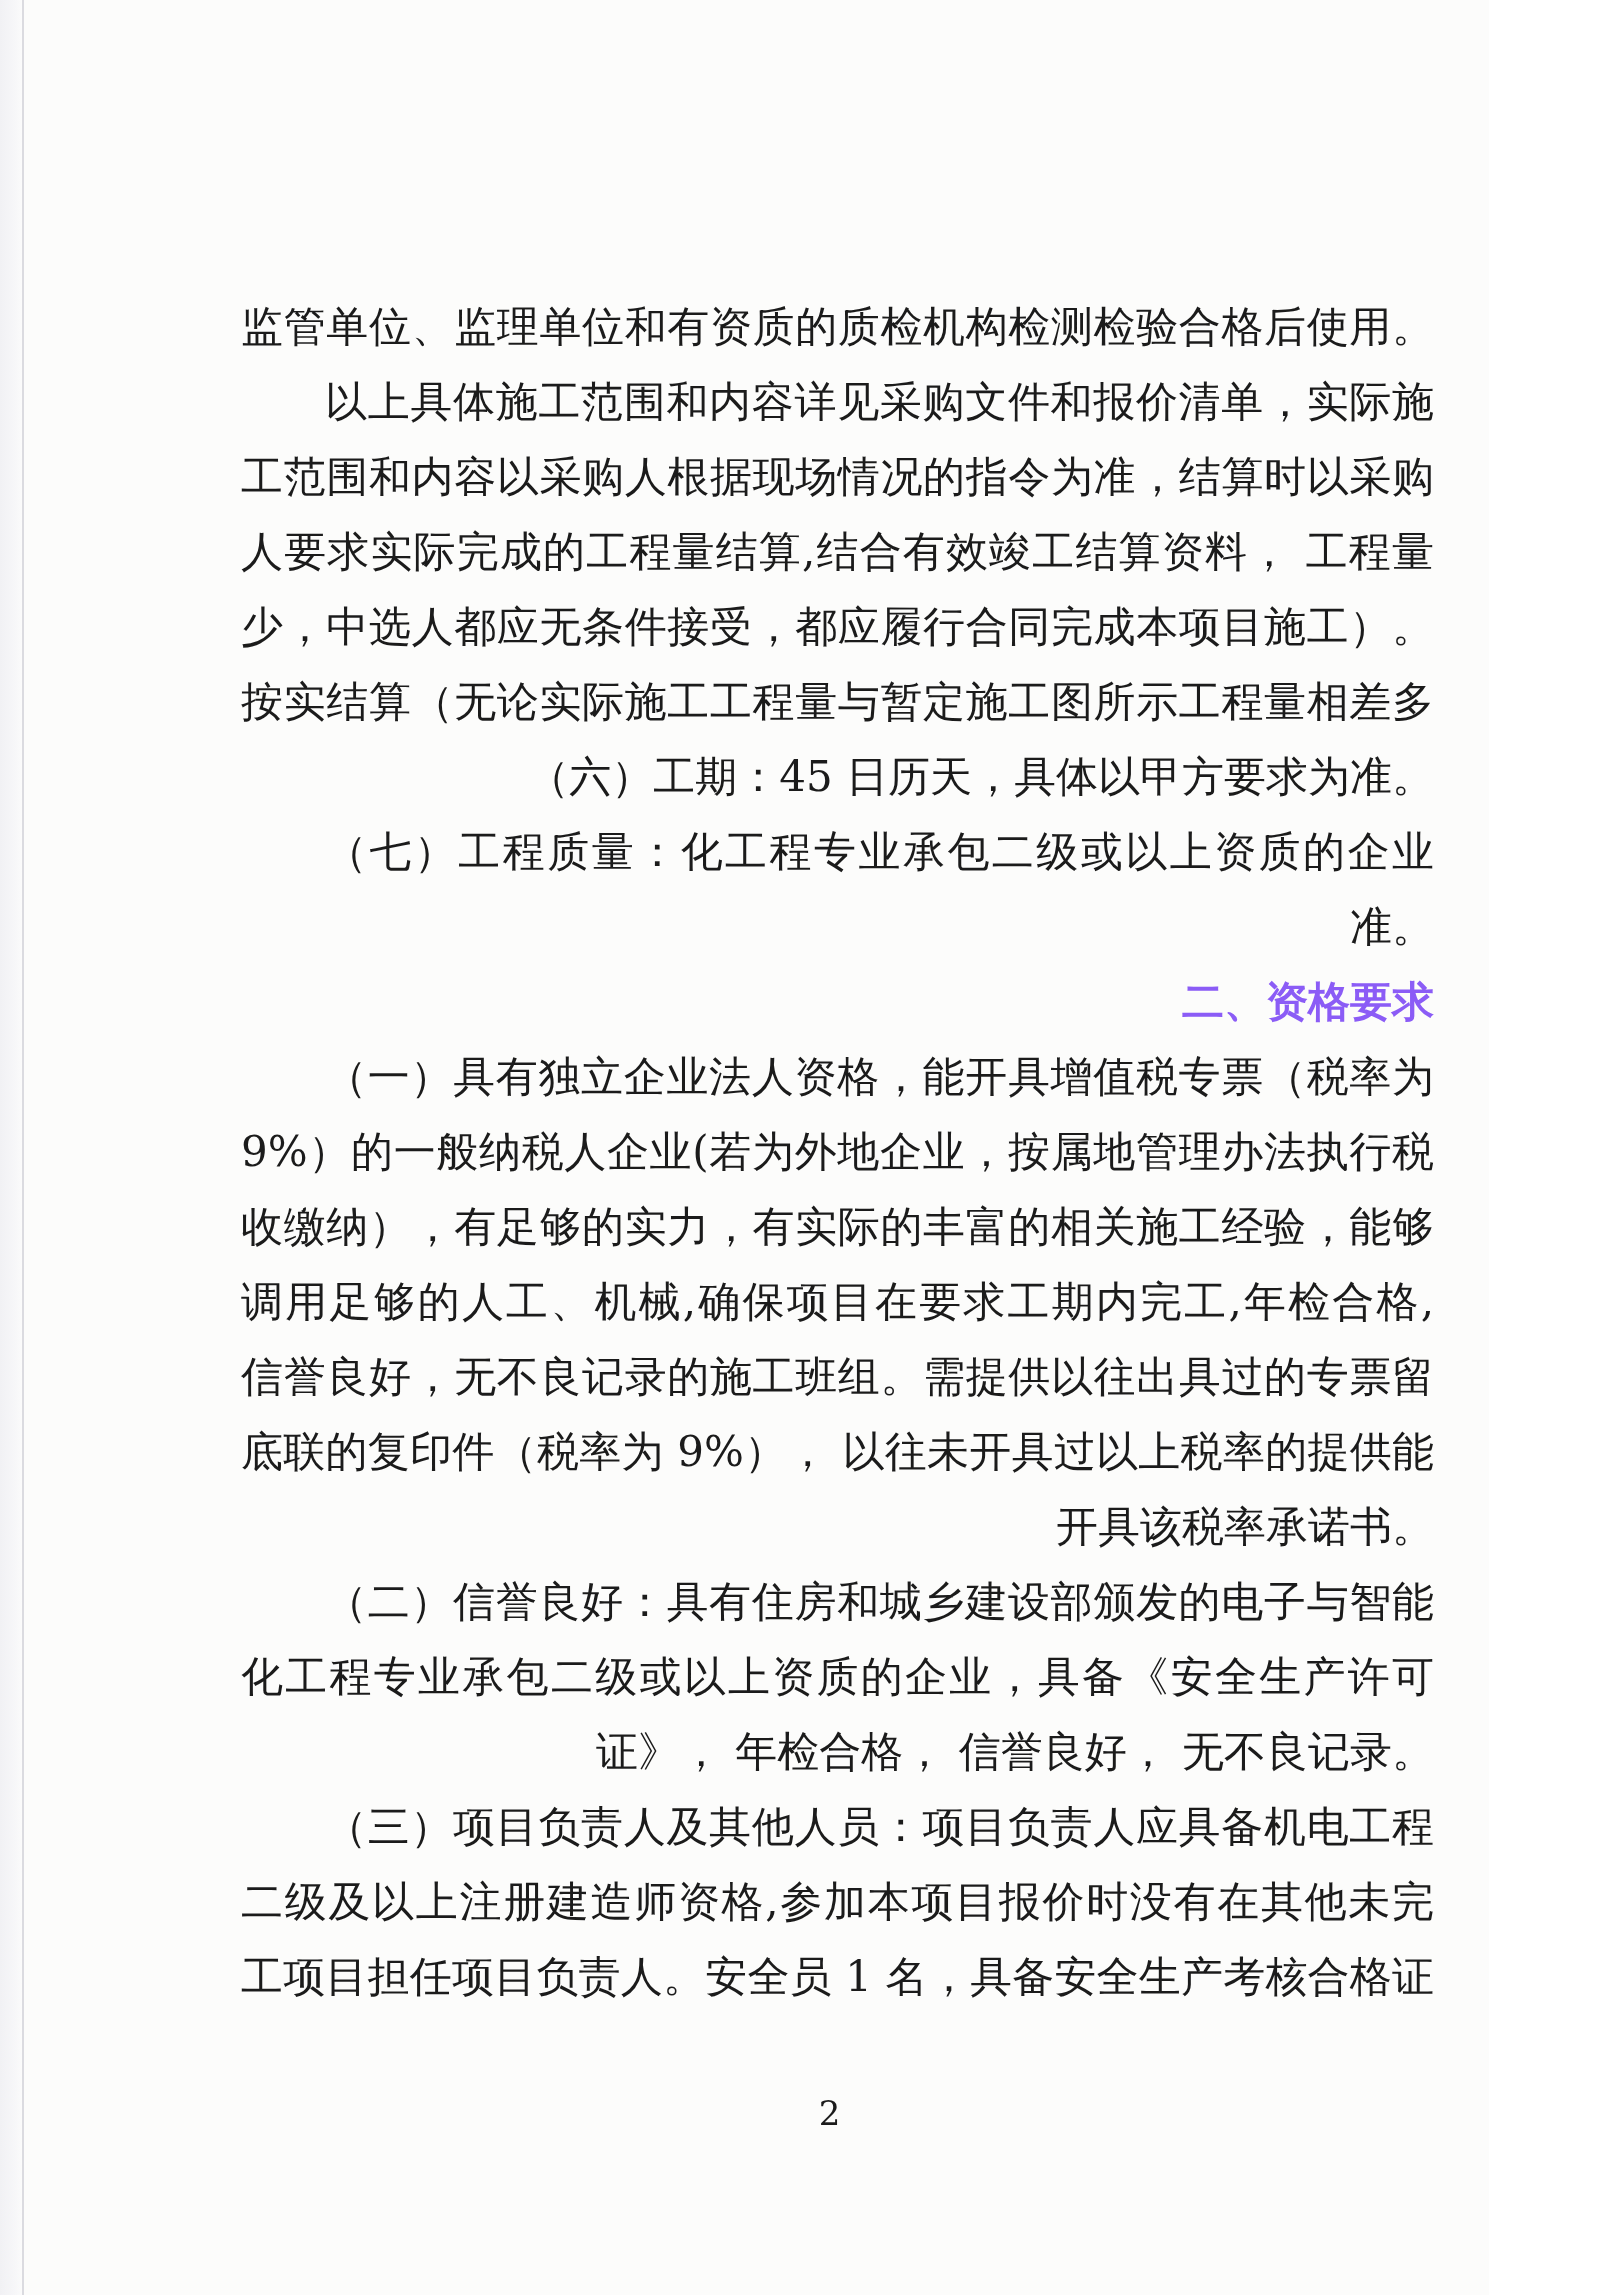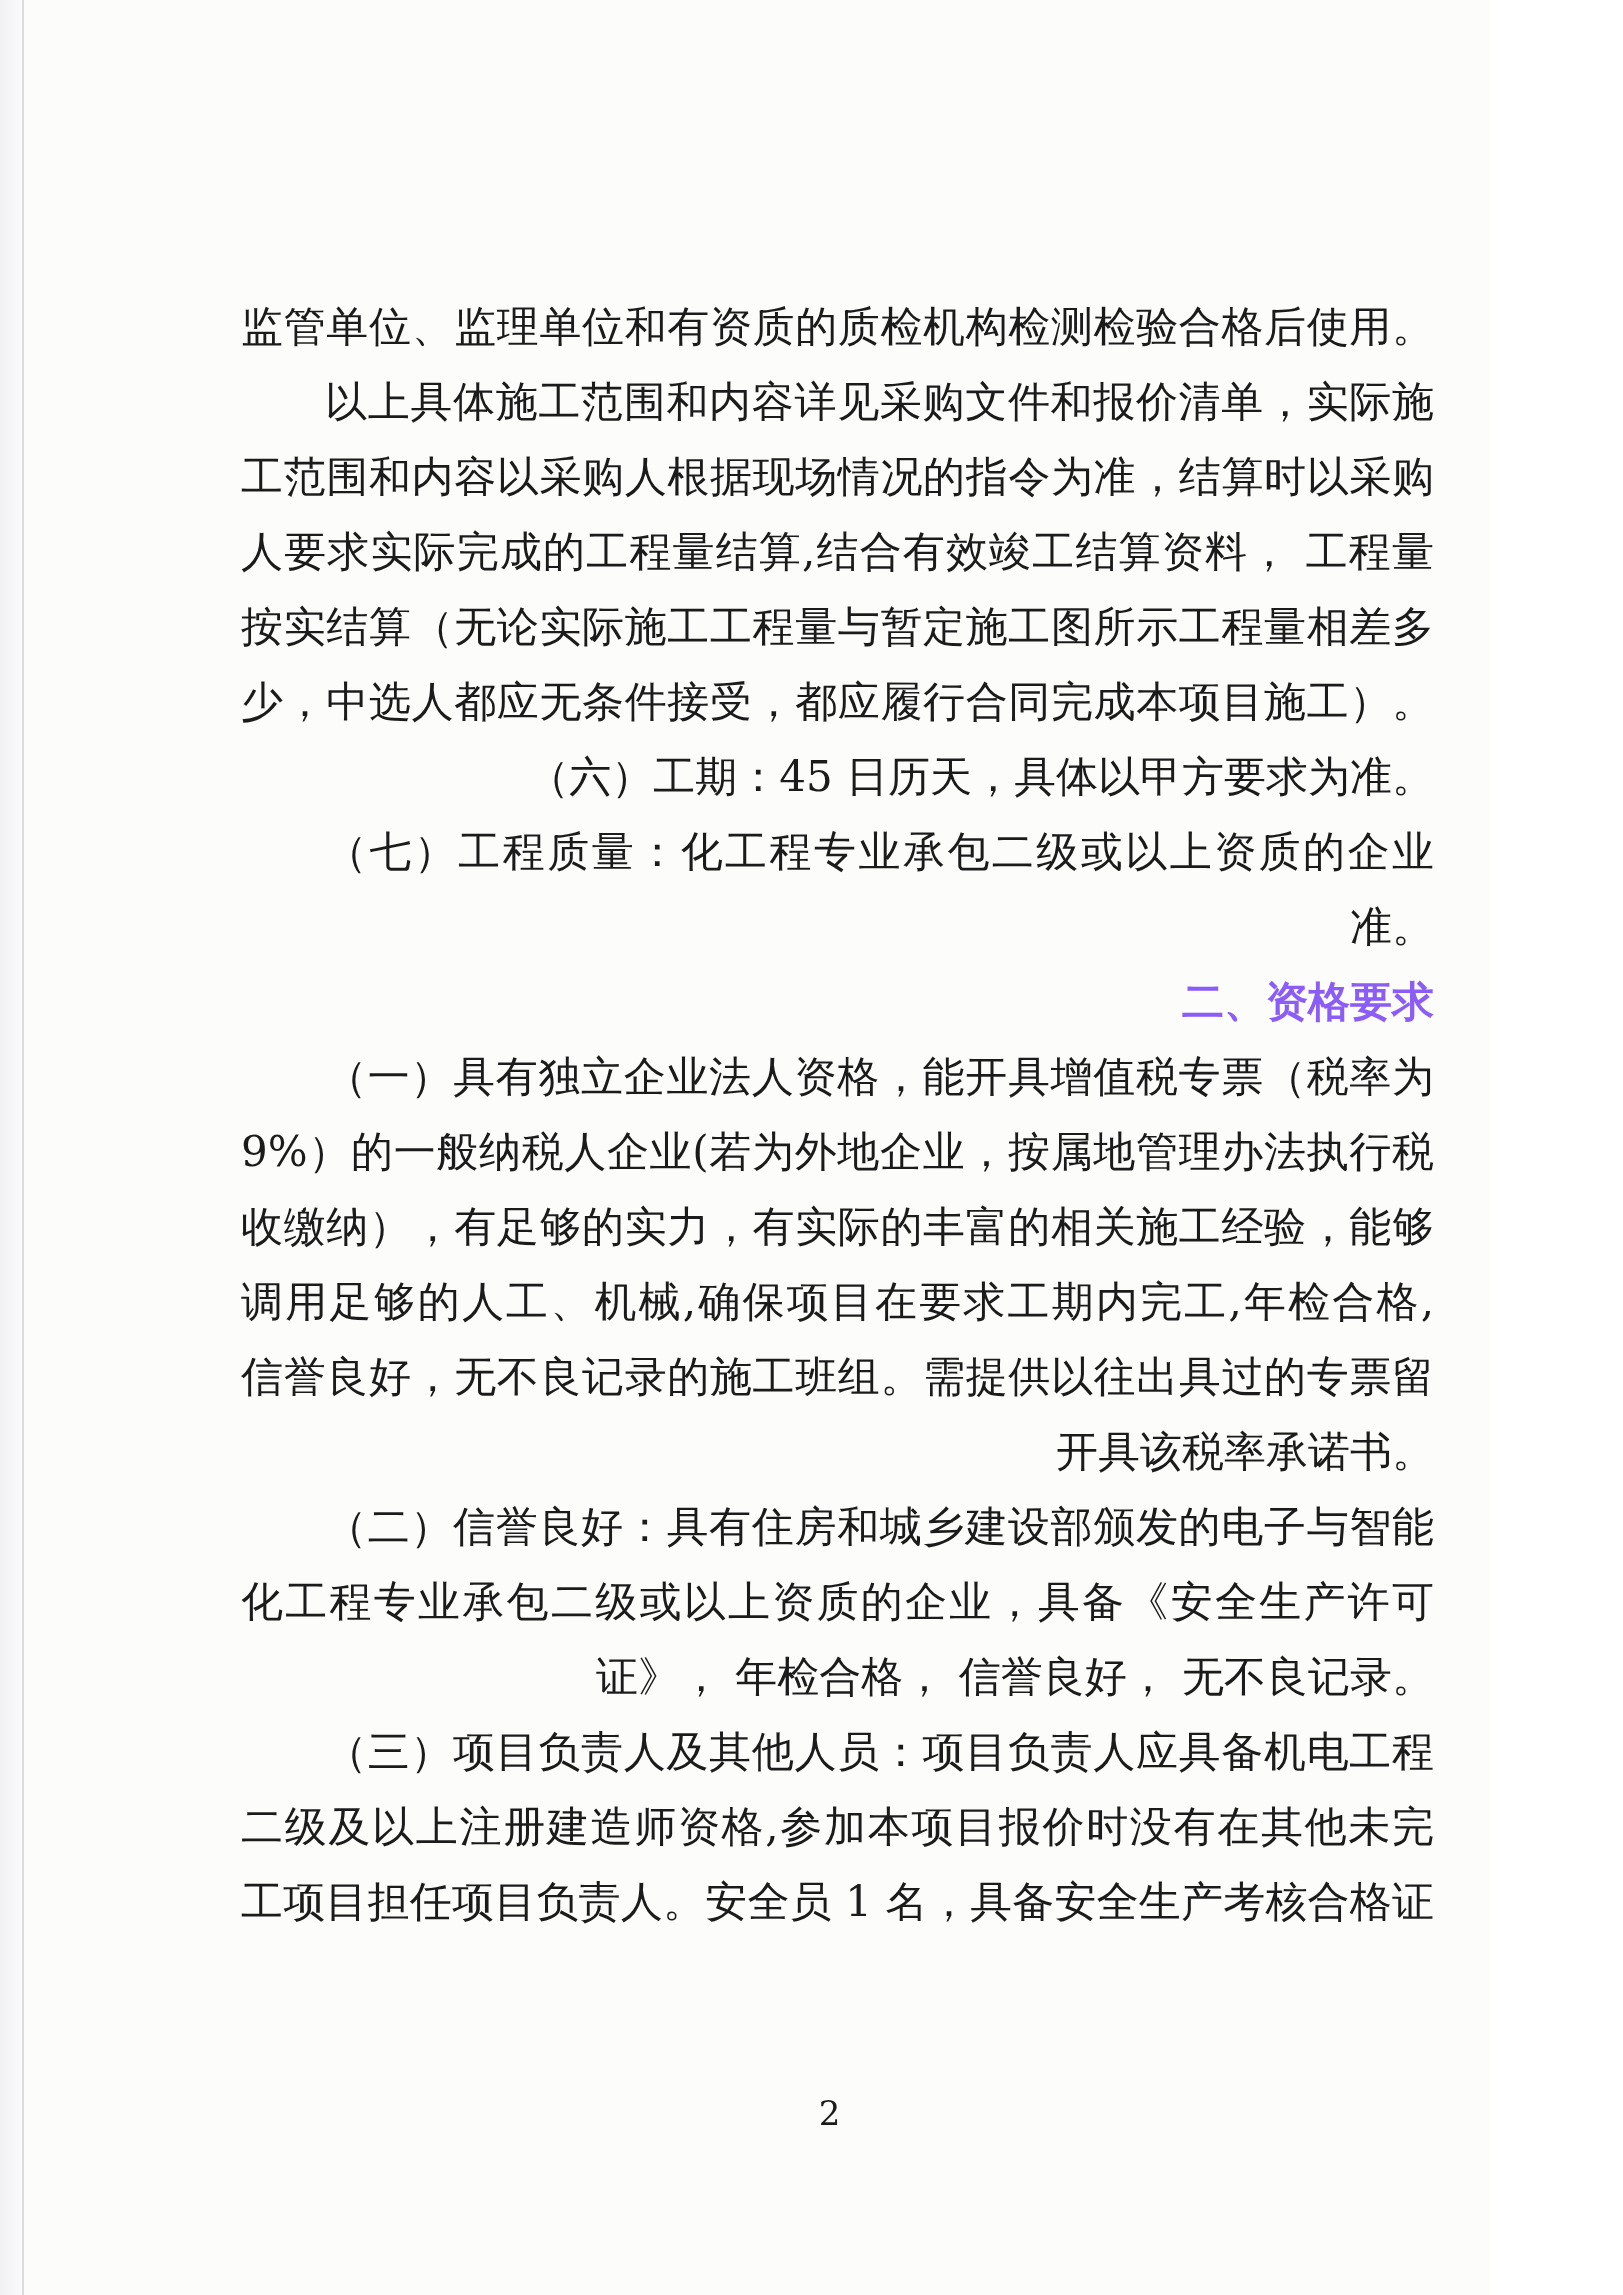--- a/index.html
+++ b/index.html
@@ -73,31 +73,32 @@
 
 <div class="page">
   <div class="scan-strip"></div>
   <div class="scan-line"></div>
 
   <div class="text-block">
       <div class="line j">监管单位、监理单位和有资质的质检机构检测检验合格后使用。</div>
       <div class="line j indent">以上具体施工范围和内容详见采购文件和报价清单，实际施</div>
       <div class="line j">工范围和内容以采购人根据现场情况的指令为准，结算时以采购</div>
       <div class="line j">人要求实际完成的工程量结算,结合有效竣工结算资料， 工程量</div>
+      <div class="line j">少，中选人都应无条件接受，都应履行合同完成本项目施工）。</div>
       <div class="line j">按实结算（无论实际施工工程量与暂定施工图所示工程量相差多</div>
-      <div class="line j">少，中选人都应无条件接受，都应履行合同完成本项目施工）。</div>
       <div class="line indent">（六）工期：45 日历天，具体以甲方要求为准。</div>
       <div class="line j indent">（七）工程质量：化工程专业承包二级或以上资质的企业</div>
       <div class="line">准。</div>
       <div class="line heading">二、资格要求</div>
       <div class="line j indent">（一）具有独立企业法人资格，能开具增值税专票（税率为</div>
       <div class="line j">9%）的一般纳税人企业(若为外地企业，按属地管理办法执行税</div>
       <div class="line j">收缴纳），有足够的实力，有实际的丰富的相关施工经验，能够</div>
       <div class="line j">调用足够的人工、机械,确保项目在要求工期内完工,年检合格,</div>
       <div class="line j">信誉良好，无不良记录的施工班组。需提供以往出具过的专票留</div>
+      <div class="line j">底联的复印件（税率为 9%）， 以往未开具过以上税率的提供能</div>
       <div class="line">开具该税率承诺书。</div>
       <div class="line j indent">（二）信誉良好：具有住房和城乡建设部颁发的电子与智能</div>
       <div class="line j">化工程专业承包二级或以上资质的企业，具备《安全生产许可</div>
       <div class="line">证》， 年检合格， 信誉良好， 无不良记录。</div>
       <div class="line j indent">（三）项目负责人及其他人员：项目负责人应具备机电工程</div>
       <div class="line j">二级及以上注册建造师资格,参加本项目报价时没有在其他未完</div>
       <div class="line j">工项目担任项目负责人。安全员 1 名，具备安全生产考核合格证</div>
     </div>
 
   <div class="page-number">2</div>

